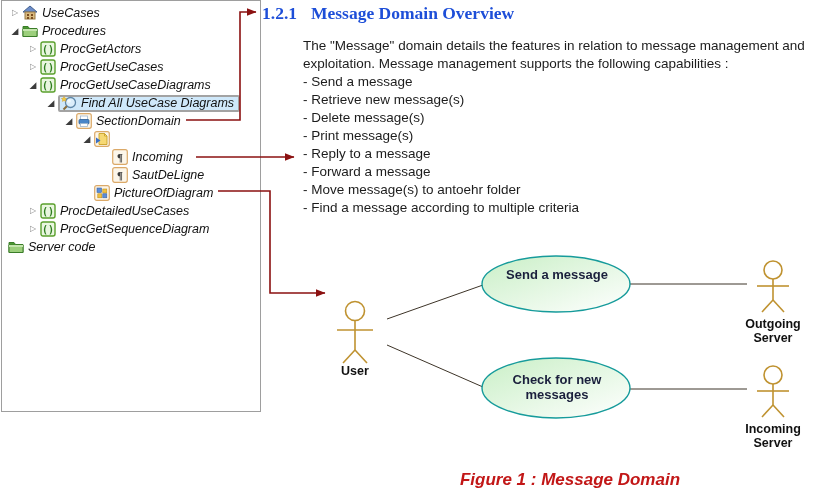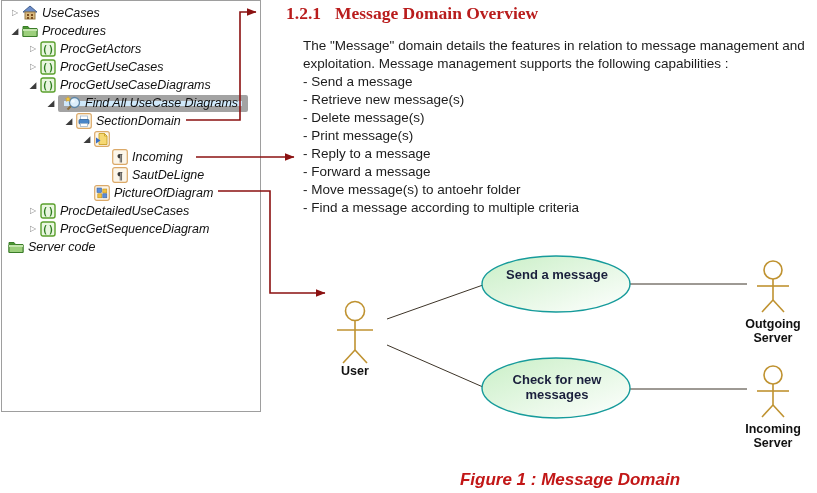--- a/index.html
+++ b/index.html
@@ -11,28 +11,28 @@
               border:1px solid #9e9e9e;background:#fff;box-sizing:border-box;padding-top:3px;}
   .trow{display:flex;align-items:center;height:18px;font-size:12.5px;white-space:nowrap;}
   .d0{padding-left:6px}.d1{padding-left:24px}.d2{padding-left:42px}
   .d3{padding-left:60px}.d4{padding-left:78px}.d5{padding-left:96px}
   .exp{width:14px;flex:0 0 14px;text-align:center;font-size:8px;color:#8a8a8a;line-height:18px;}
   .exp.open{color:#3c3c3c;font-size:9px;}
   .exp.spacer{visibility:hidden;}
   .ticon{width:16px;height:16px;flex:0 0 16px;margin-right:4px;display:inline-flex;}
   .ticon svg{width:16px;height:16px;display:block;}
   .tlabel{color:#111;font-style:italic;}
-  .selwrap{display:flex;align-items:center;background:#cfe8fa;border:6px solid #a3a3a3;
+  .selwrap{display:flex;align-items:center;background:#cfe8fa;border:2px solid #a3a3a3;
            border-radius:2px;padding:0 4px 0 1px;height:17px;box-sizing:border-box;}
   .selwrap .ticon{margin-right:4px;}
 
   
   #doc-heading{position:absolute;left:262px;top:3px;
                font-family:"Liberation Serif","DejaVu Serif",serif;
-               font-weight:bold;font-size:17.5px;color:#b91c1c;white-space:nowrap;padding-left:24px;}
+               font-weight:bold;font-size:17.5px;color:#1d4ed8;white-space:nowrap;}
   #doc-heading .hnum{display:inline-block;min-width:36px;margin-right:13px;}
   #doc-body{position:absolute;left:303px;top:37px;width:519px;
             font-size:13.5px;line-height:18px;color:#1c1c1c;}
   #doc-body .para{margin:0 0 0 0;}
   .bullet-line{height:18px;}
   #figure-caption{position:absolute;left:420px;top:470px;width:300px;text-align:center;
                   font-size:17px;font-weight:bold;font-style:italic;color:#c21717;}
 
   
   #overlay{position:absolute;left:0;top:0;width:817px;height:493px;pointer-events:none;}

